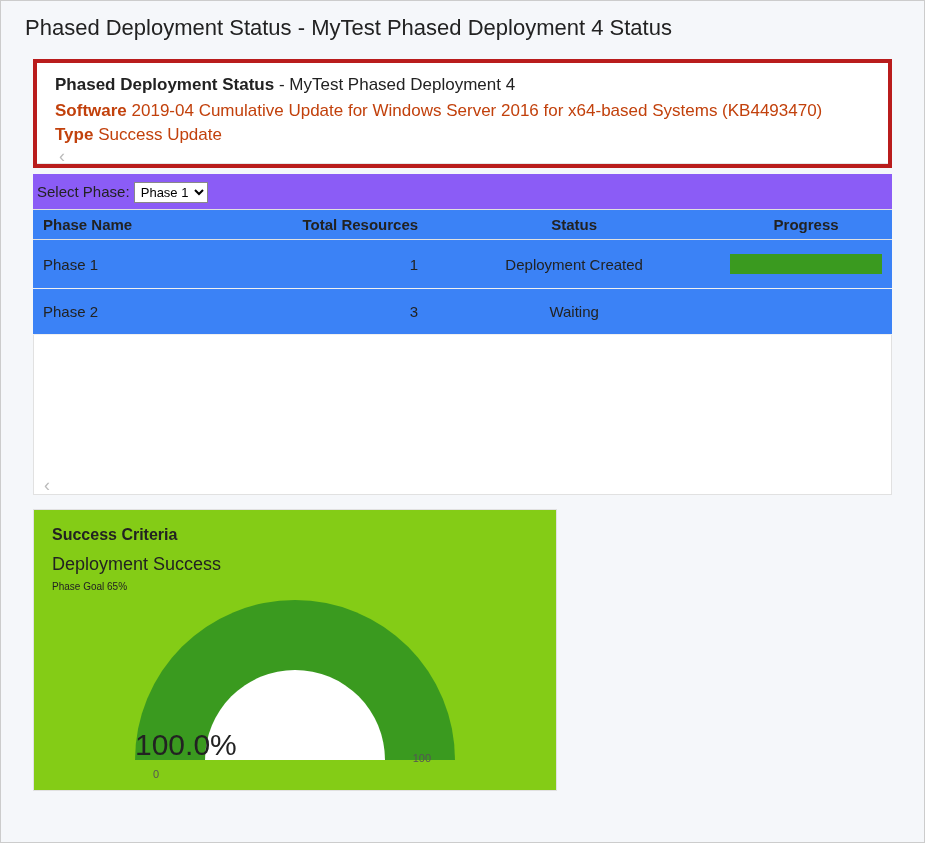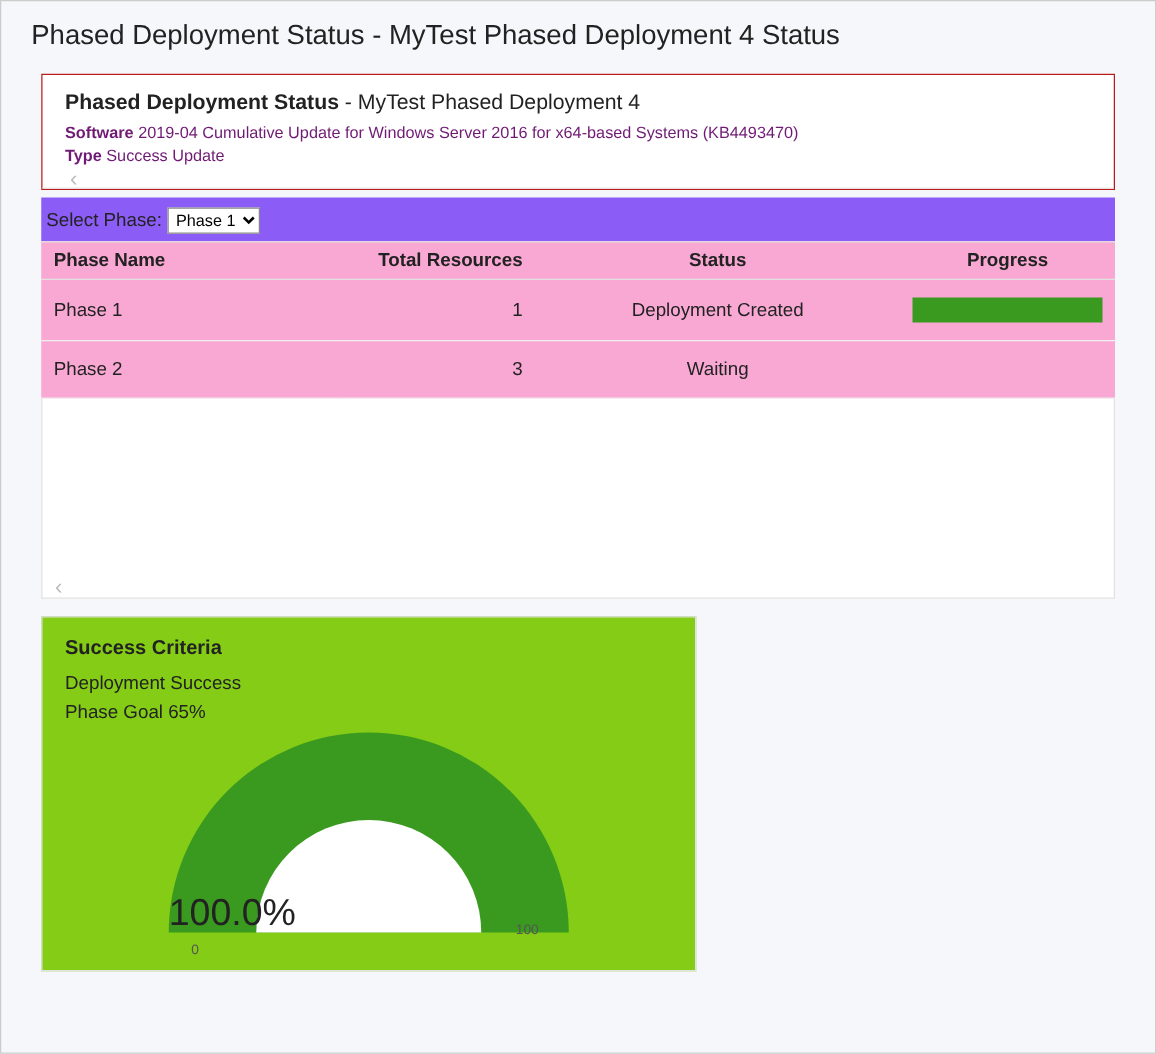--- a/index.html
+++ b/index.html
@@ -1,44 +1,44 @@
 <!DOCTYPE html>
 <html><head>
   <meta charset="utf-8">
   <style>
     *{box-sizing:border-box;margin:0;padding:0}
     body{font-family:"Segoe UI",Tahoma,sans-serif;background:#f5f7fa;color:#222;border:1px solid #ccc;width:925px;height:843px;overflow:hidden}
     .page-title{font-size:22px;font-weight:400;color:#222;padding:14px 24px 18px 24px}
-    .card{background:#fff;border:1px solid #b91c1c;margin:0 32px 6px 32px}
+    .card{background:#fff;border:4px solid #b91c1c;margin:0 32px 6px 32px}
     .card-header{padding:12px 18px 0 18px}
     .card-title-line{font-size:17px;color:#222;padding-bottom:6px}
     .card-title-bold{font-weight:700}
-    .meta-line{font-size:13px;color:#701a75;padding-bottom:4px}
+    .meta-line{font-size:17px;color:#c2410c;padding-bottom:4px}
     .meta-label{font-weight:700}
     .scroll-hint{color:#bbb;font-size:18px;padding:0 4px;line-height:14px}
     .hr{border-top:1px solid #e7e7e7;margin:0}
     .phase-select-row{font-size:15px;padding:8px 4px 6px 4px;margin:0 32px;background:#8b5cf6}
     .phase-select-row select{font-size:13px;border:1px solid #888;background:#fff;padding:1px 2px}
-    .phase-table{width:calc(100% - 64px);margin:0 32px;border-collapse:collapse;background:#f9a8d4;table-layout:fixed}
+    .phase-table{width:calc(100% - 64px);margin:0 32px;border-collapse:collapse;background:#3b82f6;table-layout:fixed}
     .phase-table th{text-align:left;font-size:15px;font-weight:700;padding:6px 10px;border-top:1px solid #e1e1e1;border-bottom:1px solid #e1e1e1}
     .phase-table td{font-size:15px;padding:14px 10px;border-bottom:1px solid #f0f0f0;vertical-align:middle}
     .col-name{width:28%}
     .col-res{width:18%;text-align:center}
     .col-status{width:34%;text-align:center}
     .col-prog{width:20%;text-align:left}
     .phase-table th.col-res,.phase-table td.col-res{text-align:right}
     .phase-table th.col-status,.phase-table td.col-status{text-align:center}
     .phase-table th.col-prog{text-align:center}
     .progress-bar{height:20px;background:#3a9a1f;width:100%}
     .table-spacer{height:160px;background:#fff;margin:0 32px;border-left:1px solid #e1e1e1;border-right:1px solid #e1e1e1;border-bottom:1px solid #e1e1e1;position:relative}
     .table-spacer .scroll-hint{position:absolute;left:6px;bottom:2px}
     .gauge-card{background:#84cc16;border:1px solid #e1e1e1;margin:14px 32px 0 32px;width:524px;padding:16px 18px 10px 18px}
     .gauge-title{font-size:16px;font-weight:700;padding-bottom:10px}
-    .gauge-sub{font-size:15px;padding-bottom:6px}
-    .gauge-goal{font-size:15px;padding-bottom:8px}
+    .gauge-sub{font-size:18px;padding-bottom:6px}
+    .gauge-goal{font-size:10px;padding-bottom:8px}
     .gauge-wrap{position:relative;width:320px;height:180px;margin:0 auto}
     .gauge-outer{position:absolute;left:0;top:0;width:320px;height:160px;border-top-left-radius:160px;border-top-right-radius:160px;background:#3a9a1f}
     .gauge-inner{position:absolute;left:70px;top:70px;width:180px;height:90px;border-top-left-radius:90px;border-top-right-radius:90px;background:#fff}
     .gauge-value{position:absolute;left:0;width:320px;bottom:18px;text-align:left;font-size:30px;color:#222}
     .gauge-ticks{position:absolute;left:0;width:320px;bottom:0;font-size:11px;color:#555}
     .gauge-tick-0{position:absolute;left:18px;bottom:0}
     .gauge-tick-100{position:absolute;right:24px;bottom:16px}
   </style>
 </head>
 <body>

